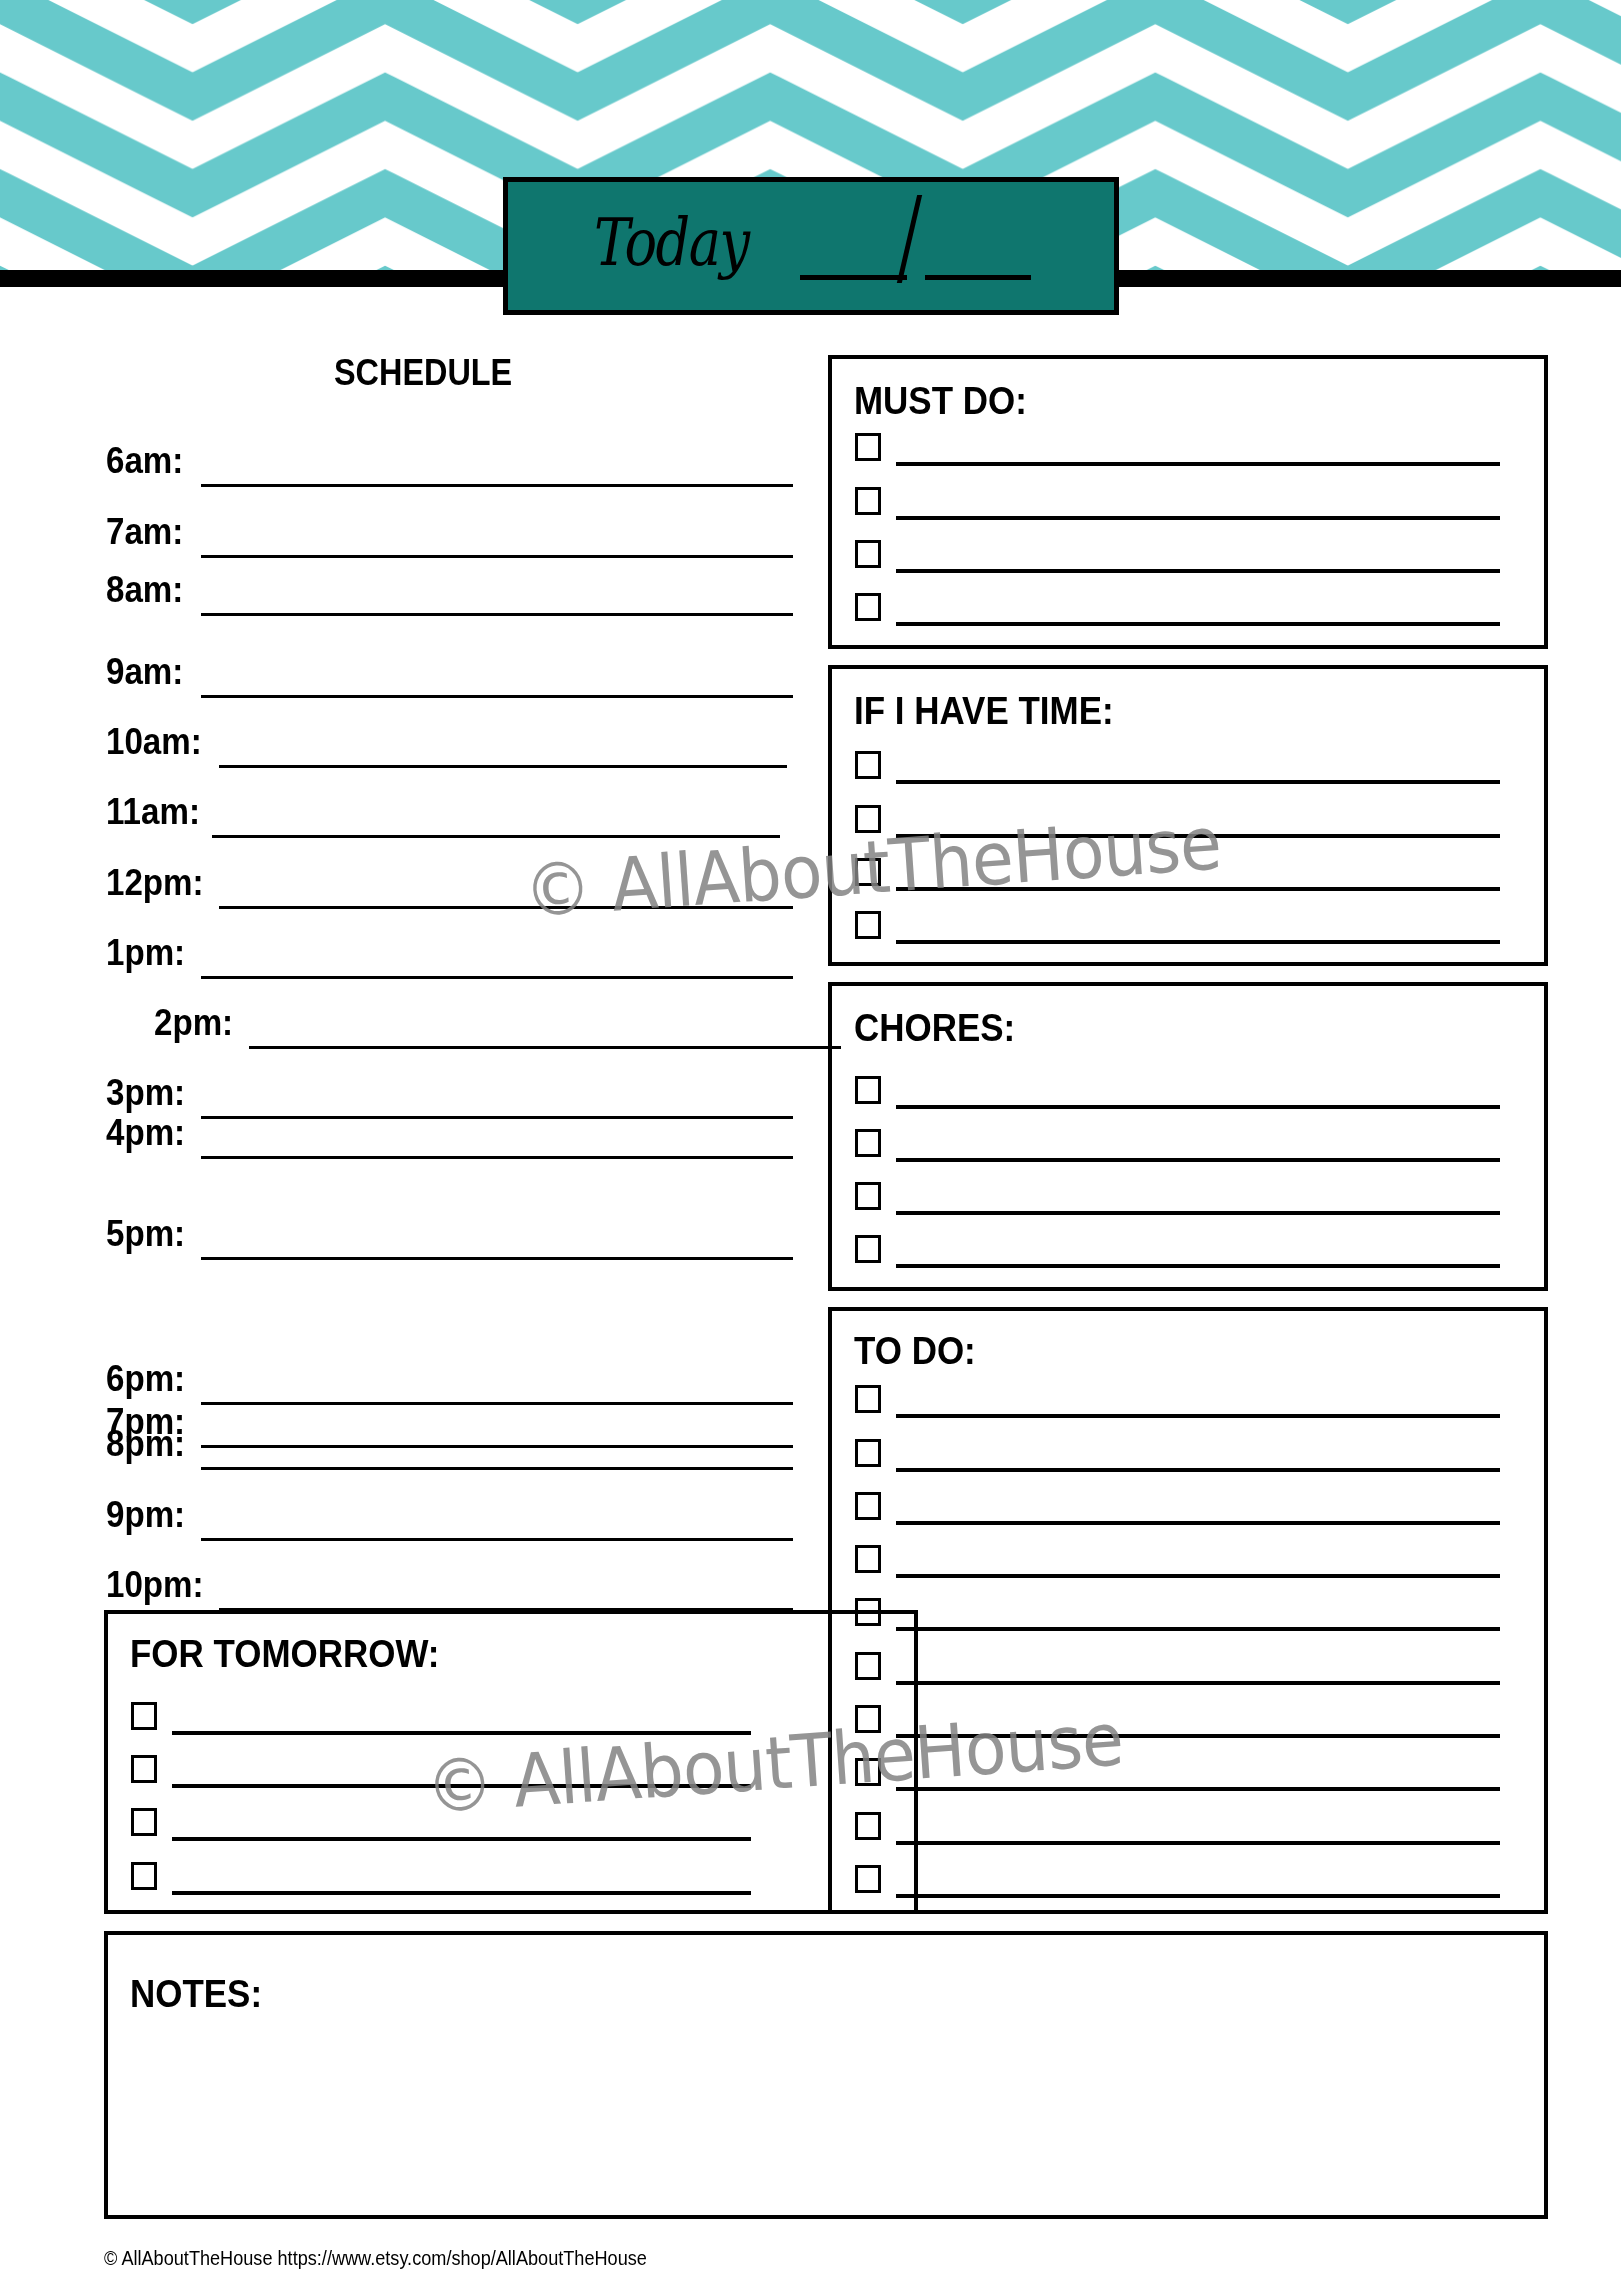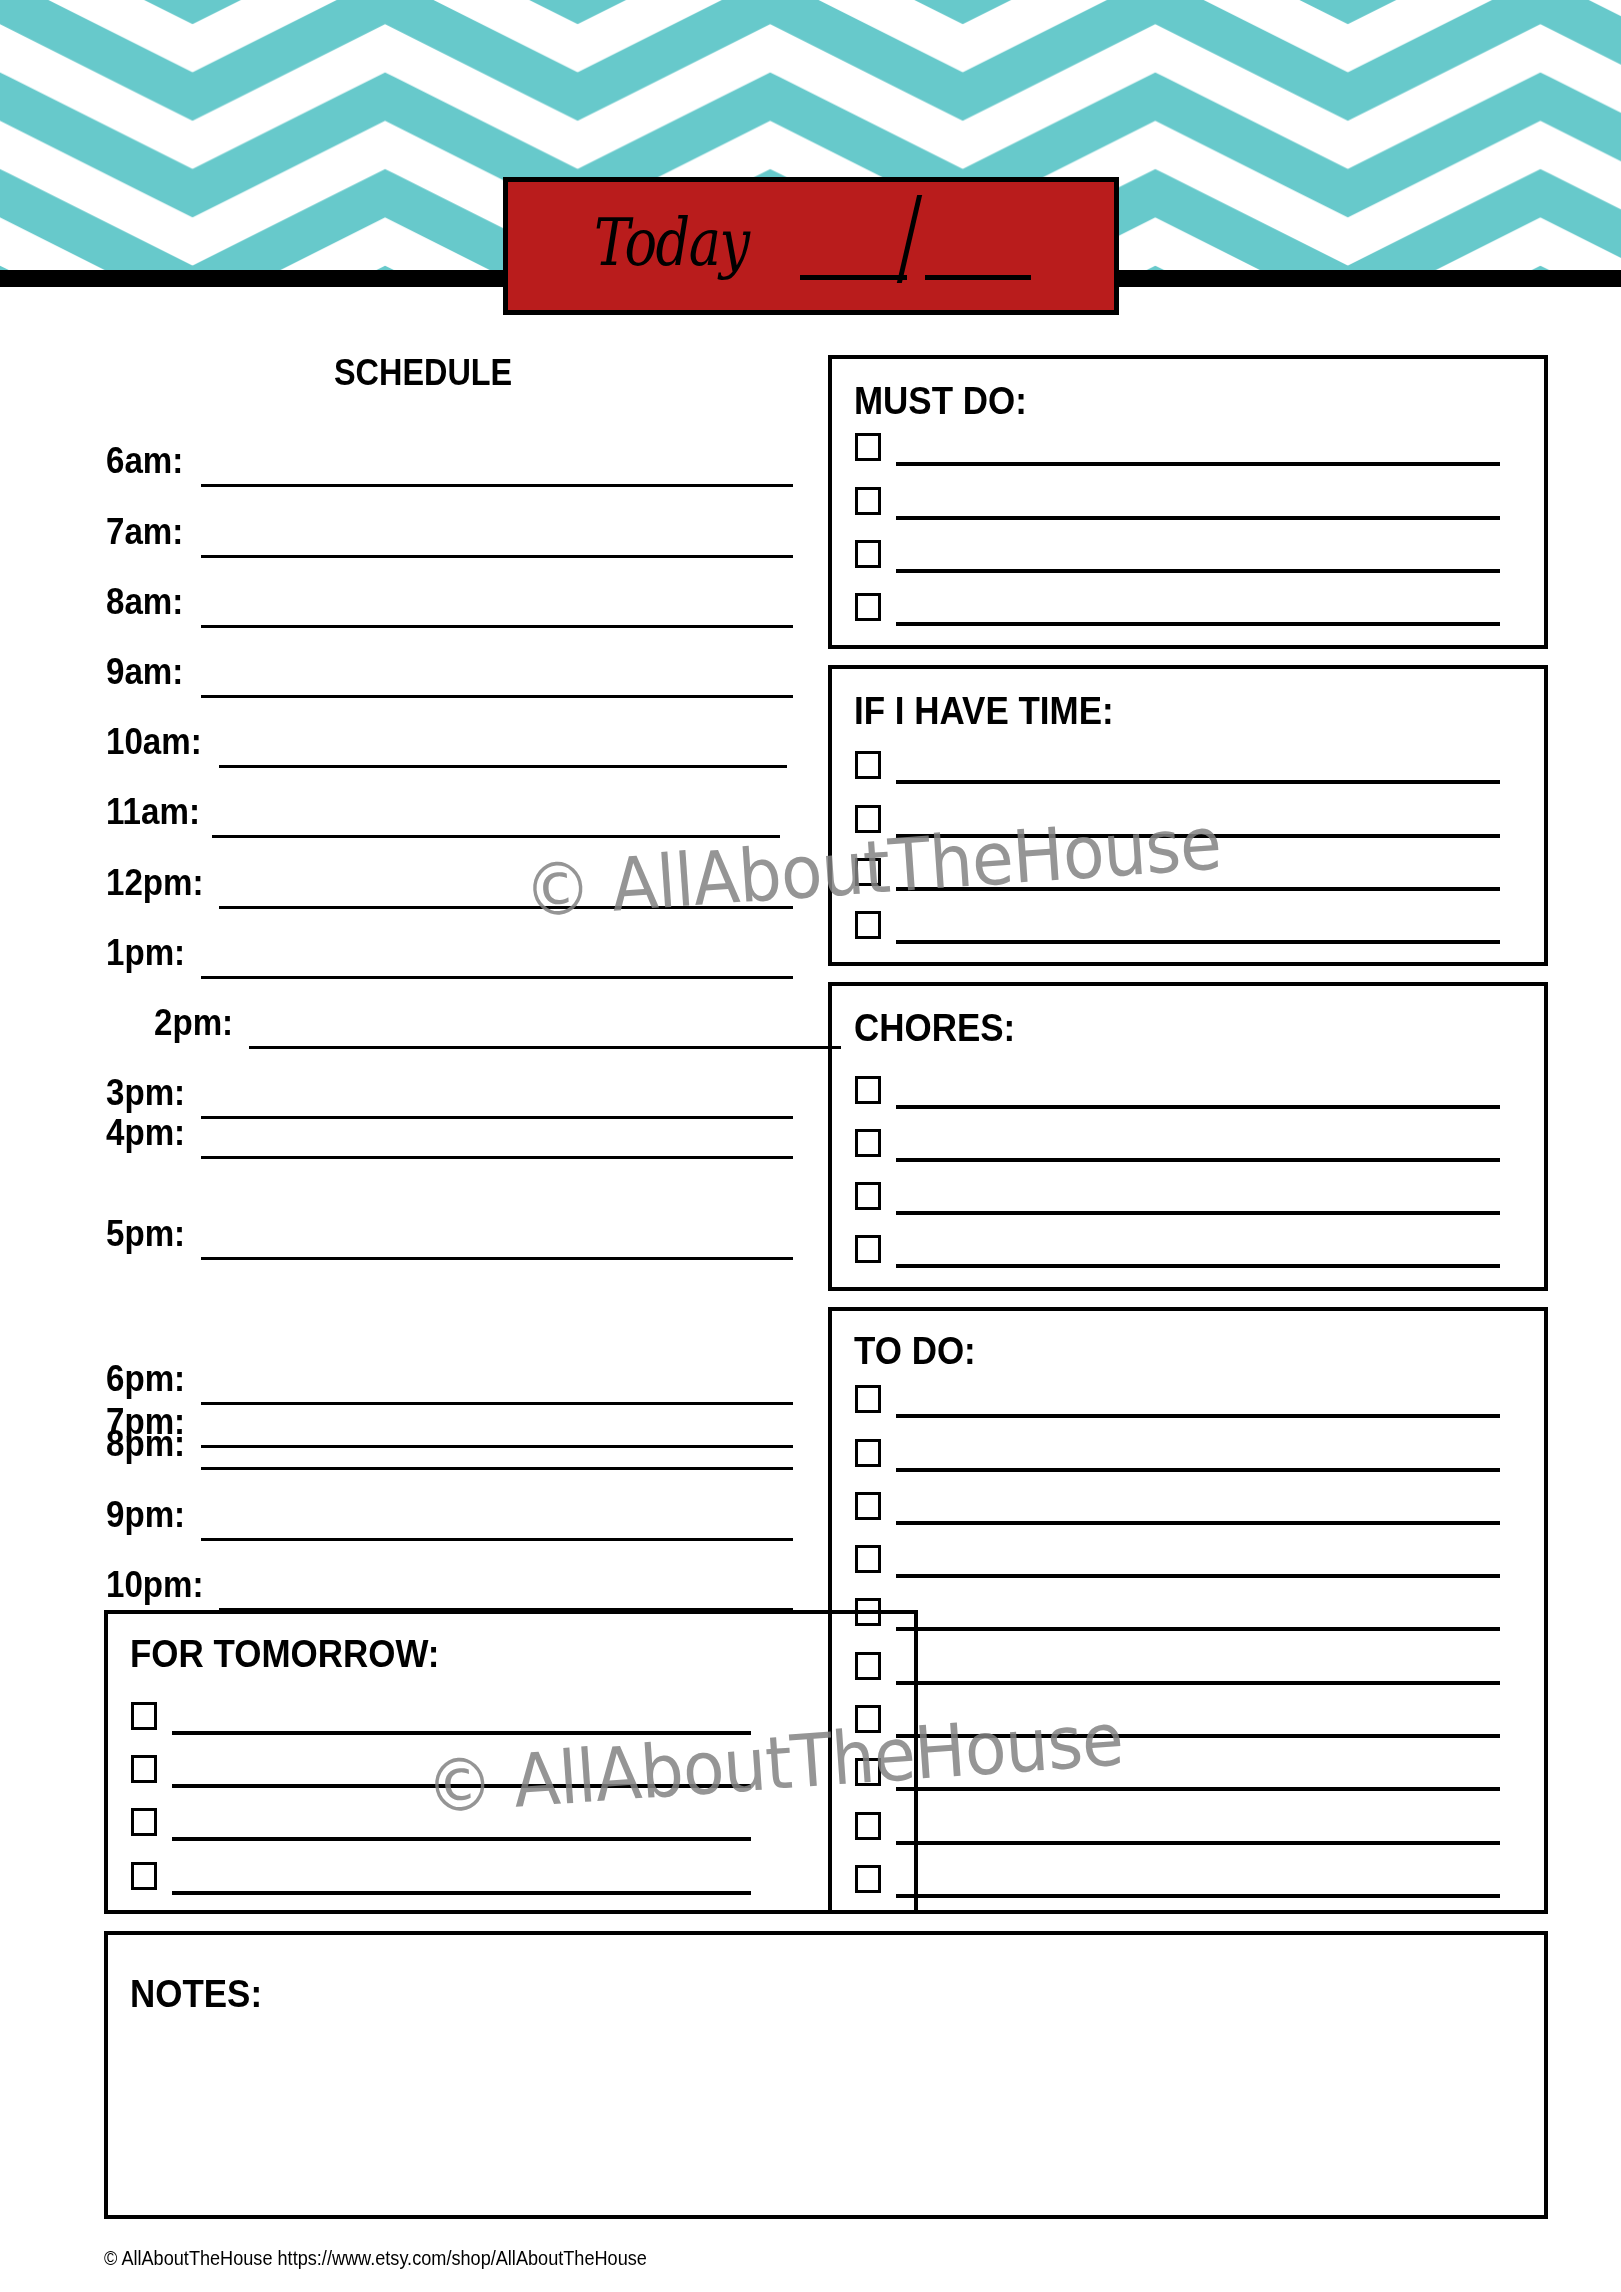--- a/index.html
+++ b/index.html
@@ -3,21 +3,21 @@
 <meta charset="utf-8">
 <style>
   html, body { margin:0; padding:0; background:#ffffff; }
   body { width:1621px; height:2293px; position:relative; overflow:hidden;
          font-family:"Liberation Sans", sans-serif; color:#000; }
 
   
   #chevron { position:absolute; left:0; top:0; width:1621px; height:272px; }
   #band { position:absolute; left:0; top:270px; width:1621px; height:17px; background:#000; }
   #title-box { position:absolute; left:503px; top:177px; width:606px; height:128px;
-               border:5.4px solid #000; background:#b91c1c; }
+               border:5.4px solid #000; background:#0f766e; }
   #title-text { position:absolute; left:86px; top:19.7px; font-family:"DejaVu Serif", serif;
                 font-style:italic; font-size:66px; line-height:81px; letter-spacing:-1.8px;
                 transform:scaleX(0.82); transform-origin:left center; }
   .date-line { position:absolute; height:5.4px; background:#000; top:93px; }
   #date-slash { position:absolute; left:399px; top:12.5px; width:5.4px; height:88px; background:#000;
                 transform:skewX(-13deg); }
 
   
   #schedule-title { position:absolute; left:334px; top:352px; font-size:36px; font-weight:bold;
                     letter-spacing:0px; transform:scaleX(0.9); transform-origin:left center; }
@@ -71,21 +71,21 @@
 <div id="schedule-title">SCHEDULE</div>
 <div id="schedule">
     <div class="sched-row" style="top: 426px;">
       <span class="sched-label">6am:</span>
       <div class="sched-line" style="left: 95px; width: 592px;"></div>
     </div>
     <div class="sched-row" style="top: 497px;">
       <span class="sched-label">7am:</span>
       <div class="sched-line" style="left: 95px; width: 592px;"></div>
     </div>
-    <div class="sched-row" style="top: 567px; text-align: right;">
+    <div class="sched-row" style="top: 555px; text-align: right;">
       <span class="sched-label">8am:</span>
       <div class="sched-line" style="left: 95px; width: 592px;"></div>
     </div>
     <div class="sched-row" style="top: 637px;">
       <span class="sched-label">9am:</span>
       <div class="sched-line" style="left: 95px; width: 592px;"></div>
     </div>
     <div class="sched-row" style="top: 707px;">
       <span class="sched-label">10am:</span>
       <div class="sched-line" style="left: 113px; width: 568px;"></div>

